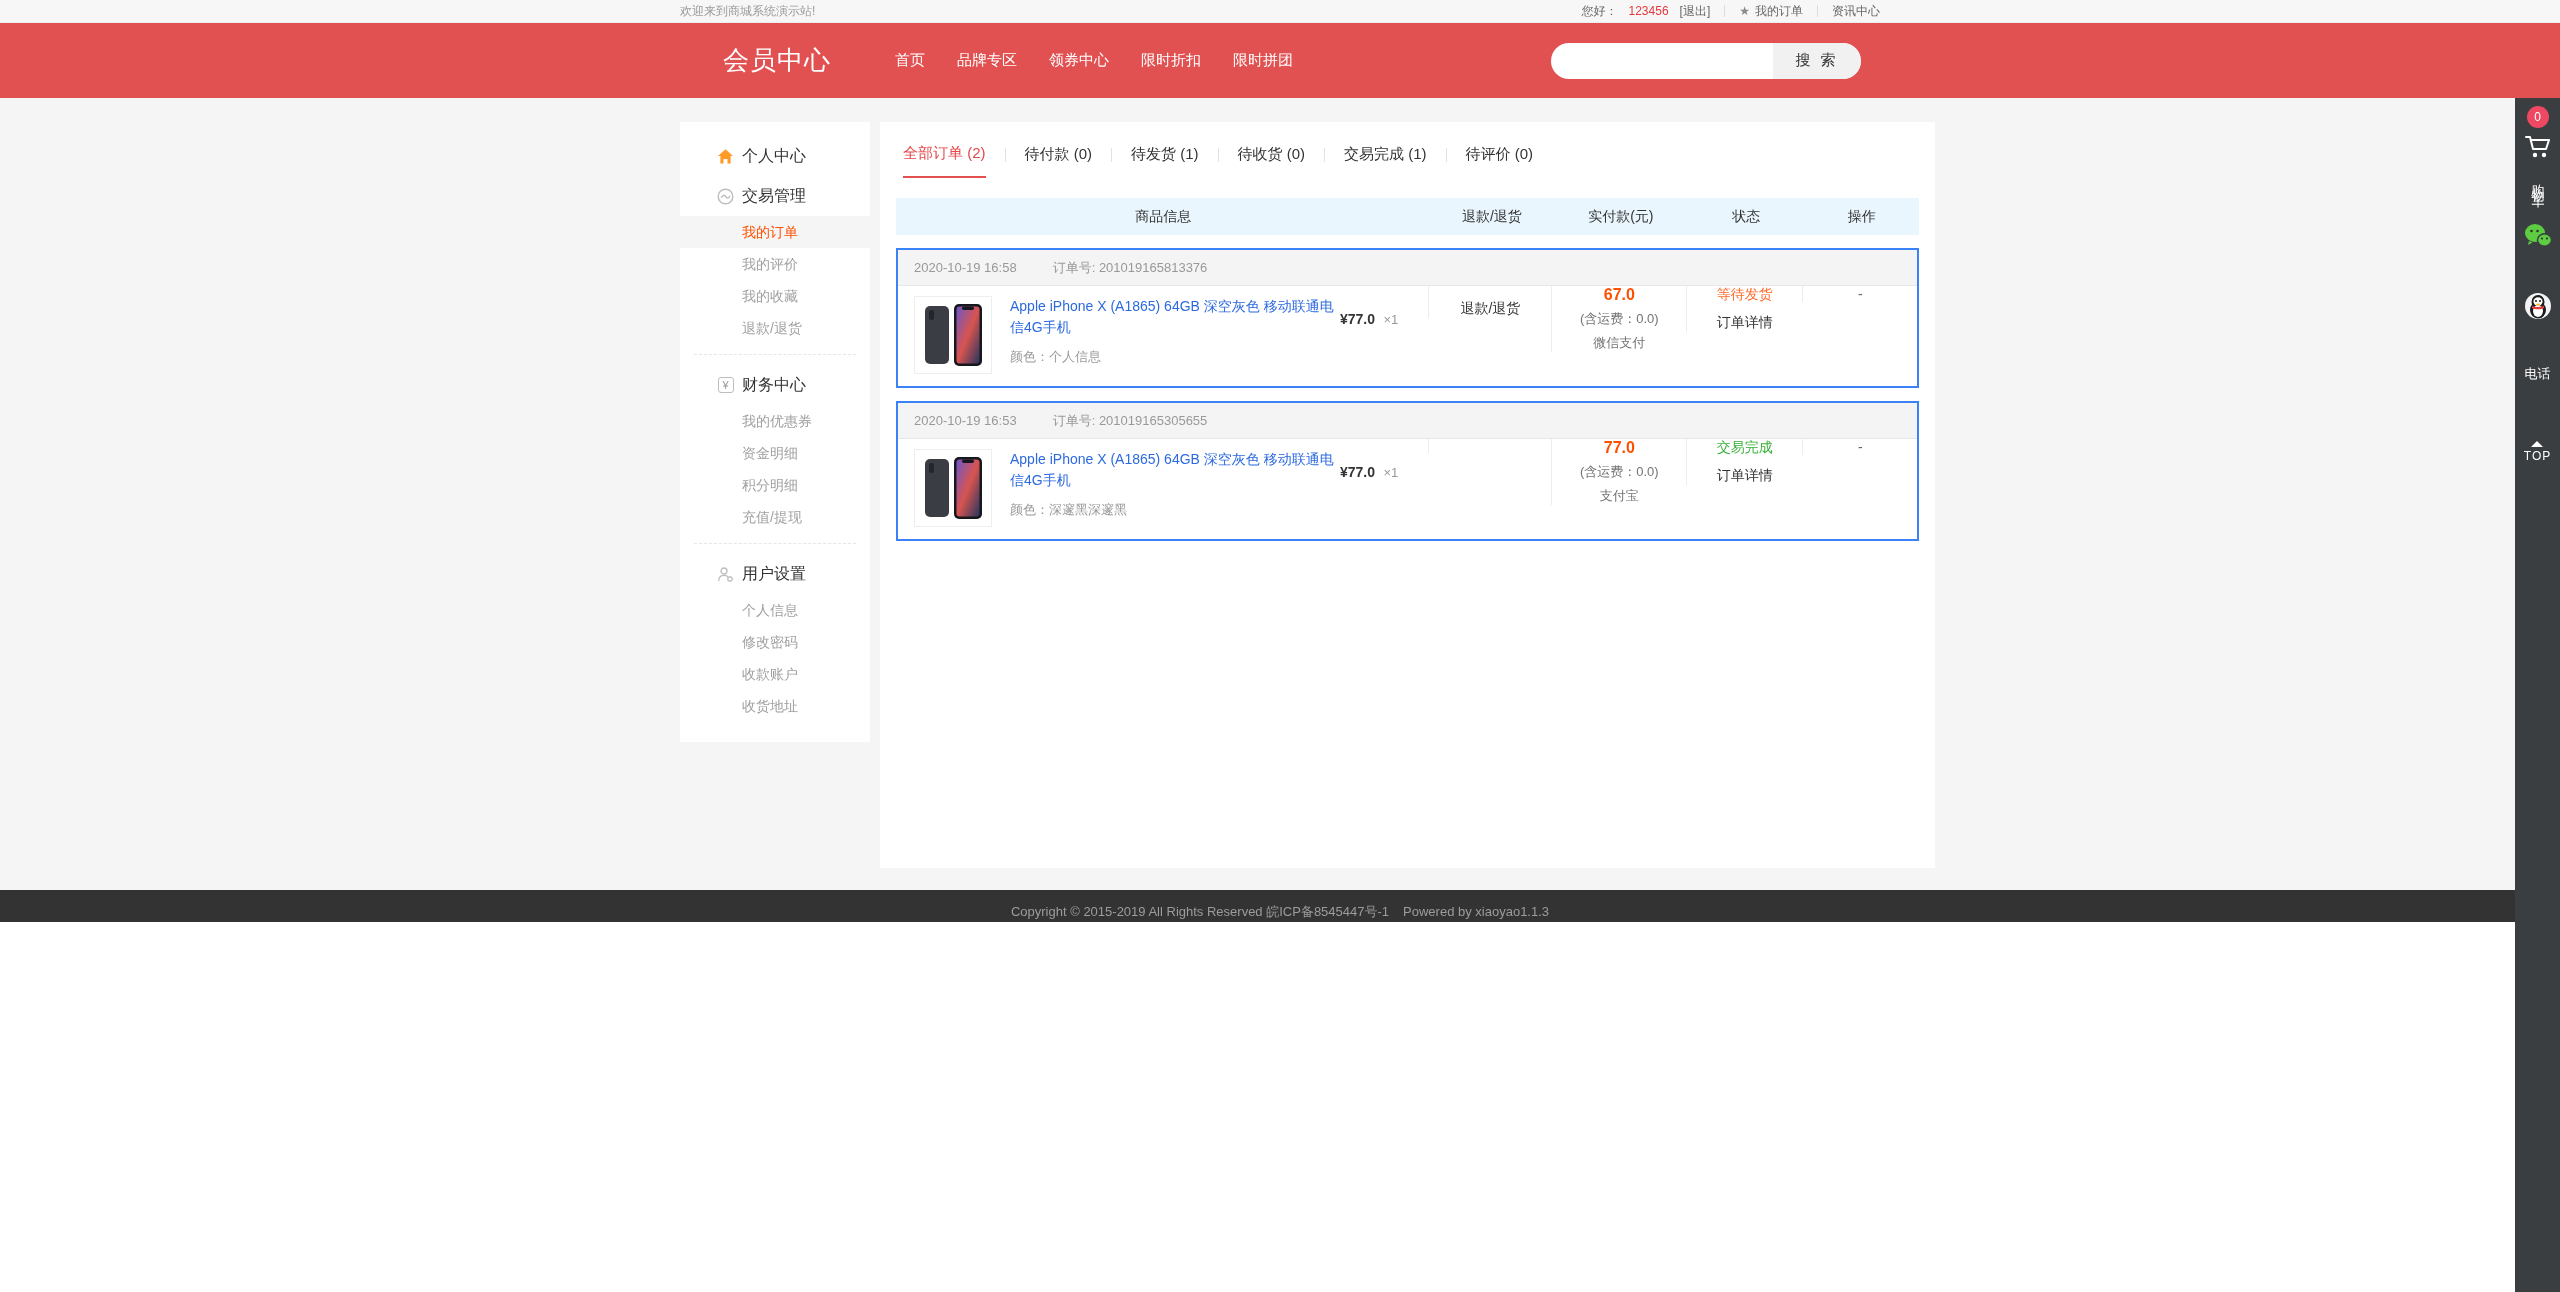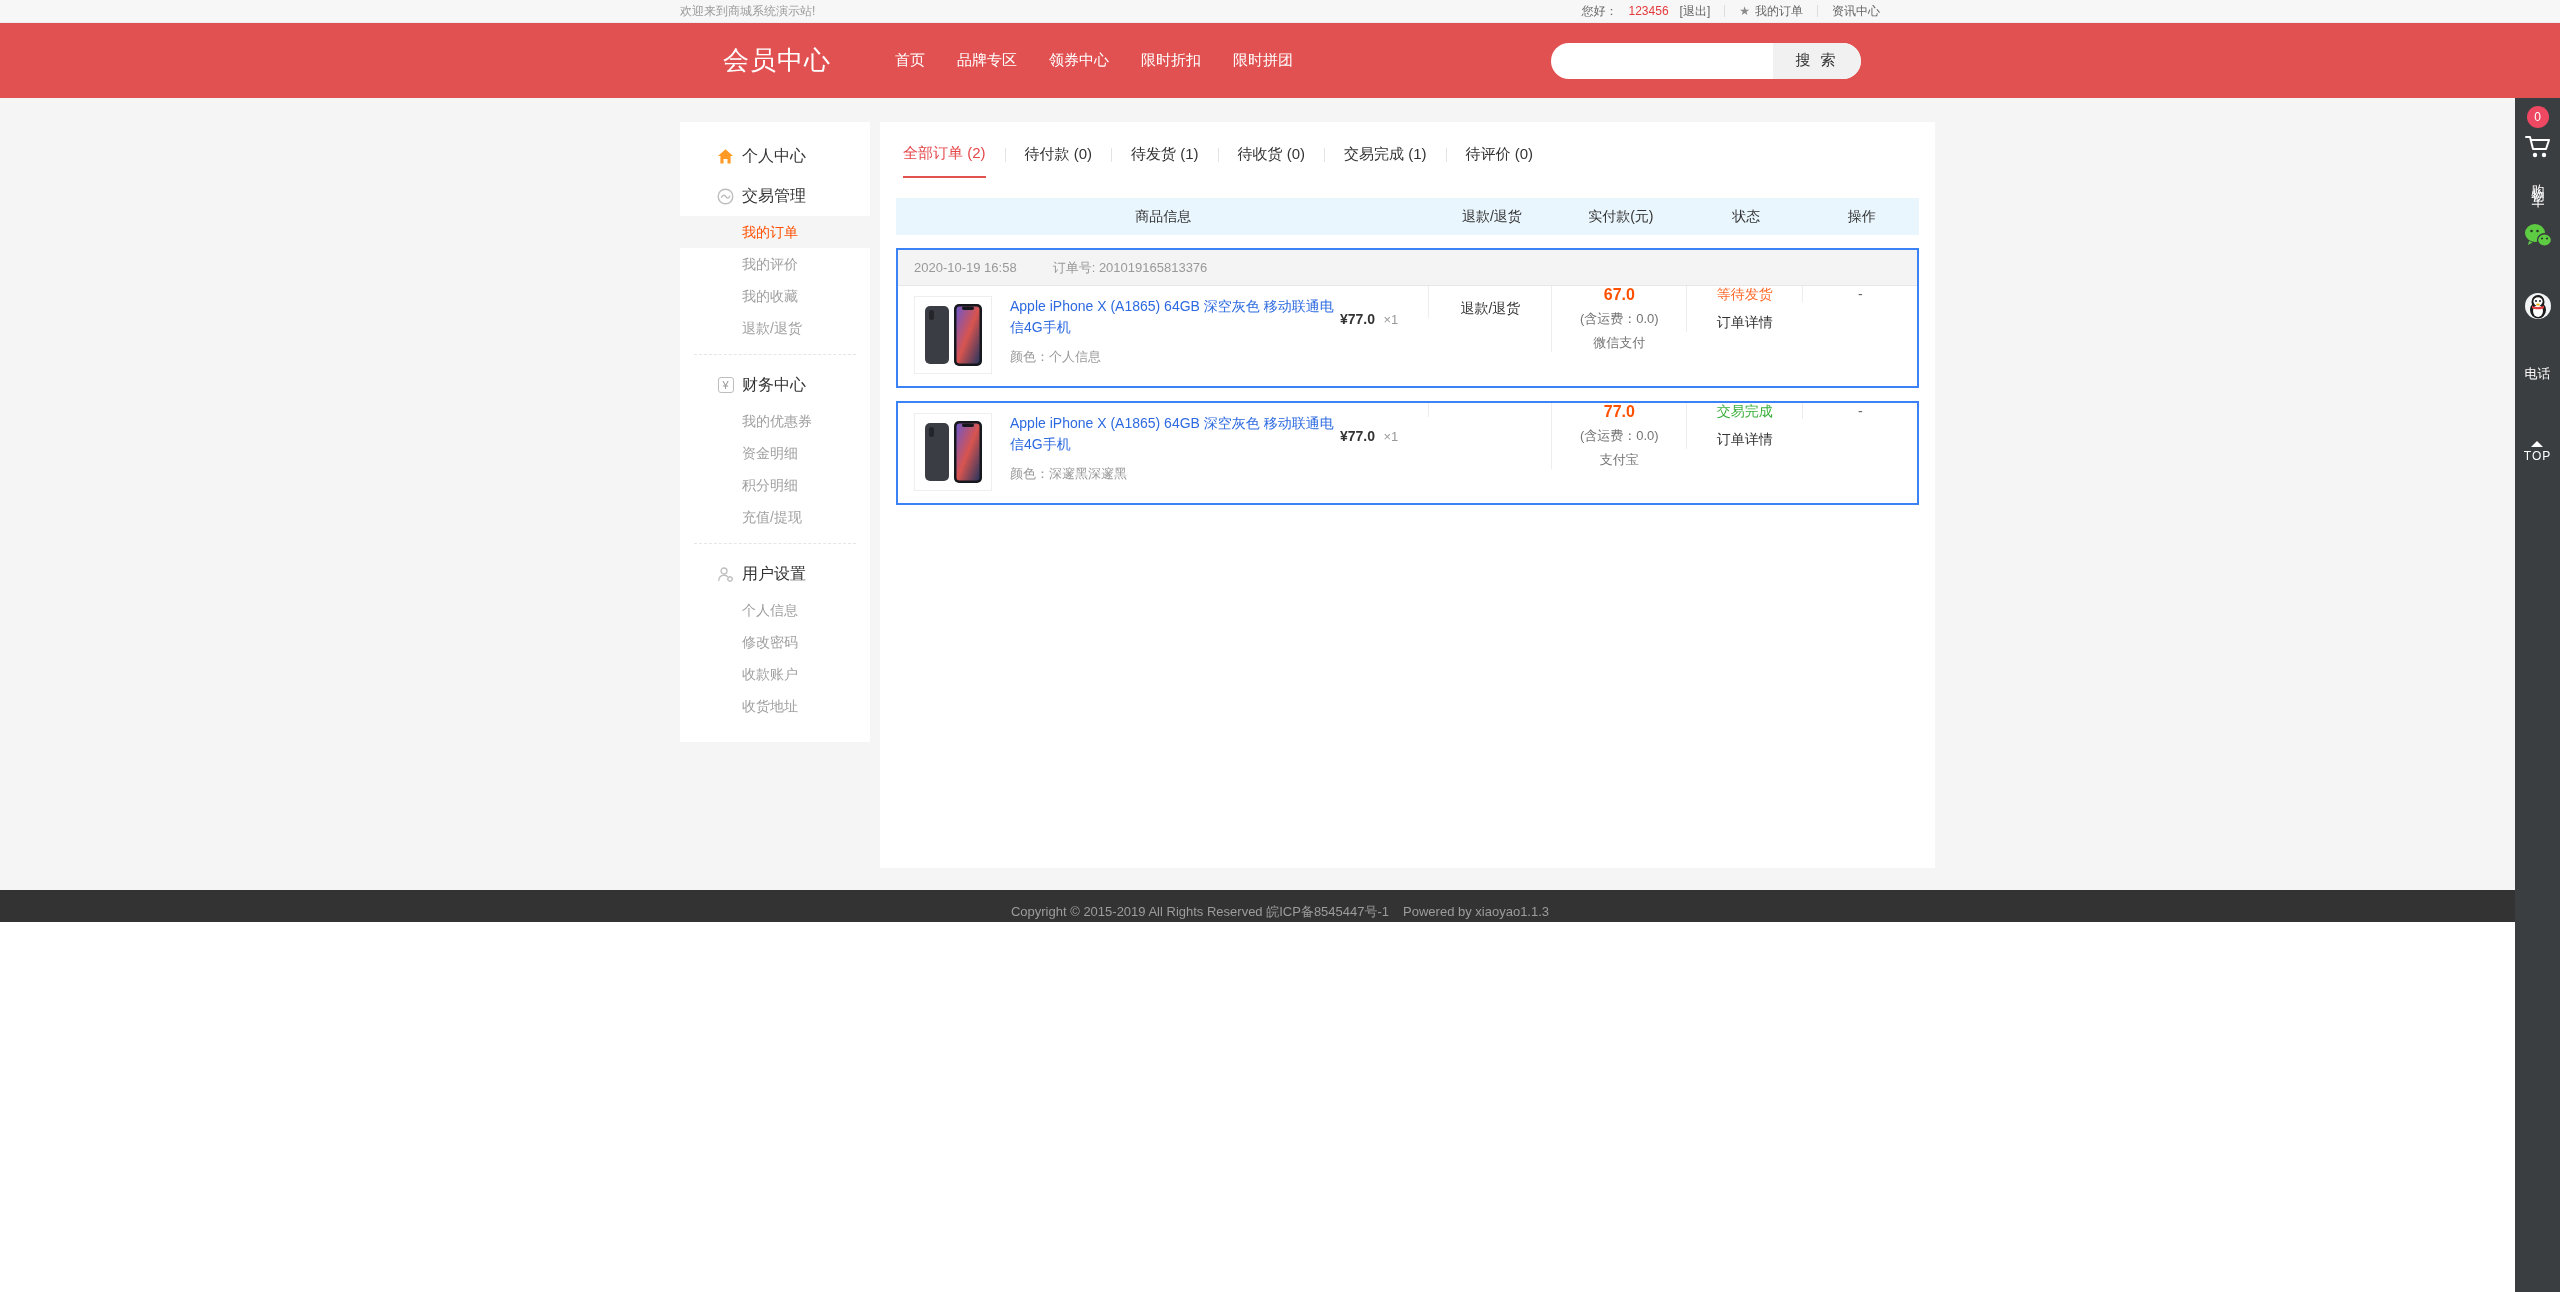--- a/index.html
+++ b/index.html
@@ -249,20 +249,24 @@
           </div>
           <div class="cell status-cell col-status bl">
             <div style="color: rgb(255, 106, 43);">等待发货</div>
             <div class="detail-link">订单详情</div>
           </div>
           <div class="cell ops-cell col-ops bl">-</div>
         </div>
       </div>
 
       <div class="order-block">
+        <div class="order-head">
+          <span>2020-10-19 16:53</span>
+          <span class="order-no">订单号: 201019165305655</span>
+        </div>
         <div class="order-body">
           <div class="cell pcell">
             <div class="thumb">
               <svg width="76" height="76" viewBox="0 0 76 76">
                 <defs>
                     <linearGradient id="scr2" x1="0" y1="0" x2="1" y2="1">
                   <stop offset="0" stop-color="#6e57c9"></stop>
                       <stop offset="0.5" stop-color="#d8544f"></stop>
                       <stop offset="1" stop-color="#27355f"></stop>
                 </linearGradient>

